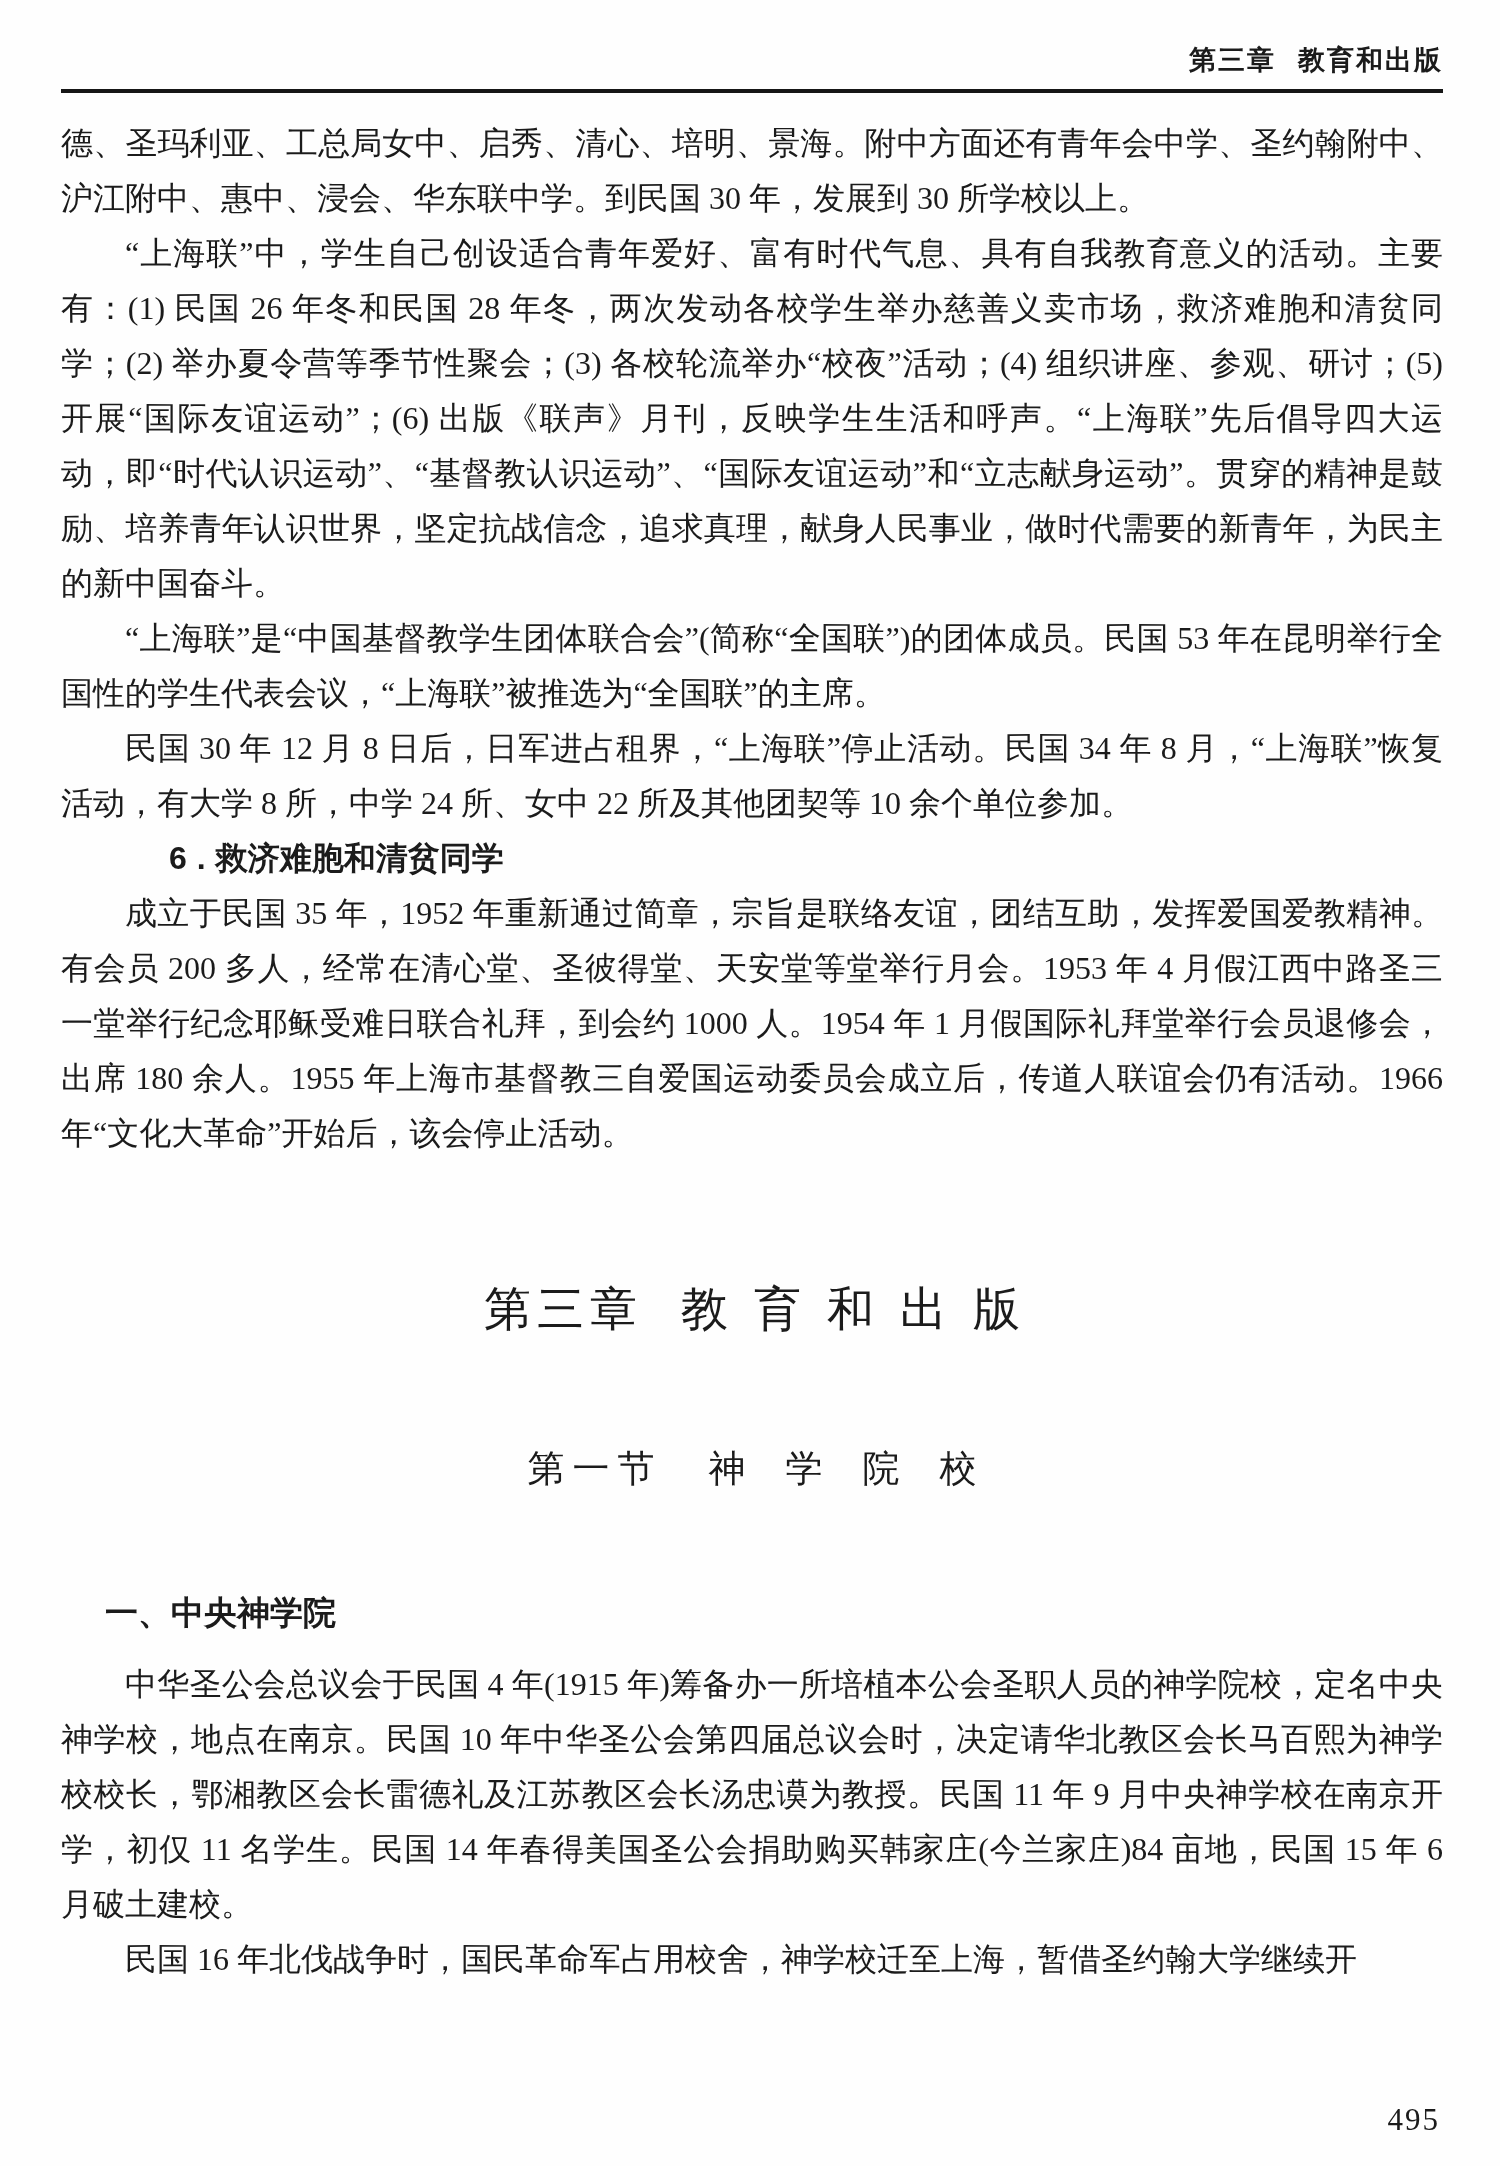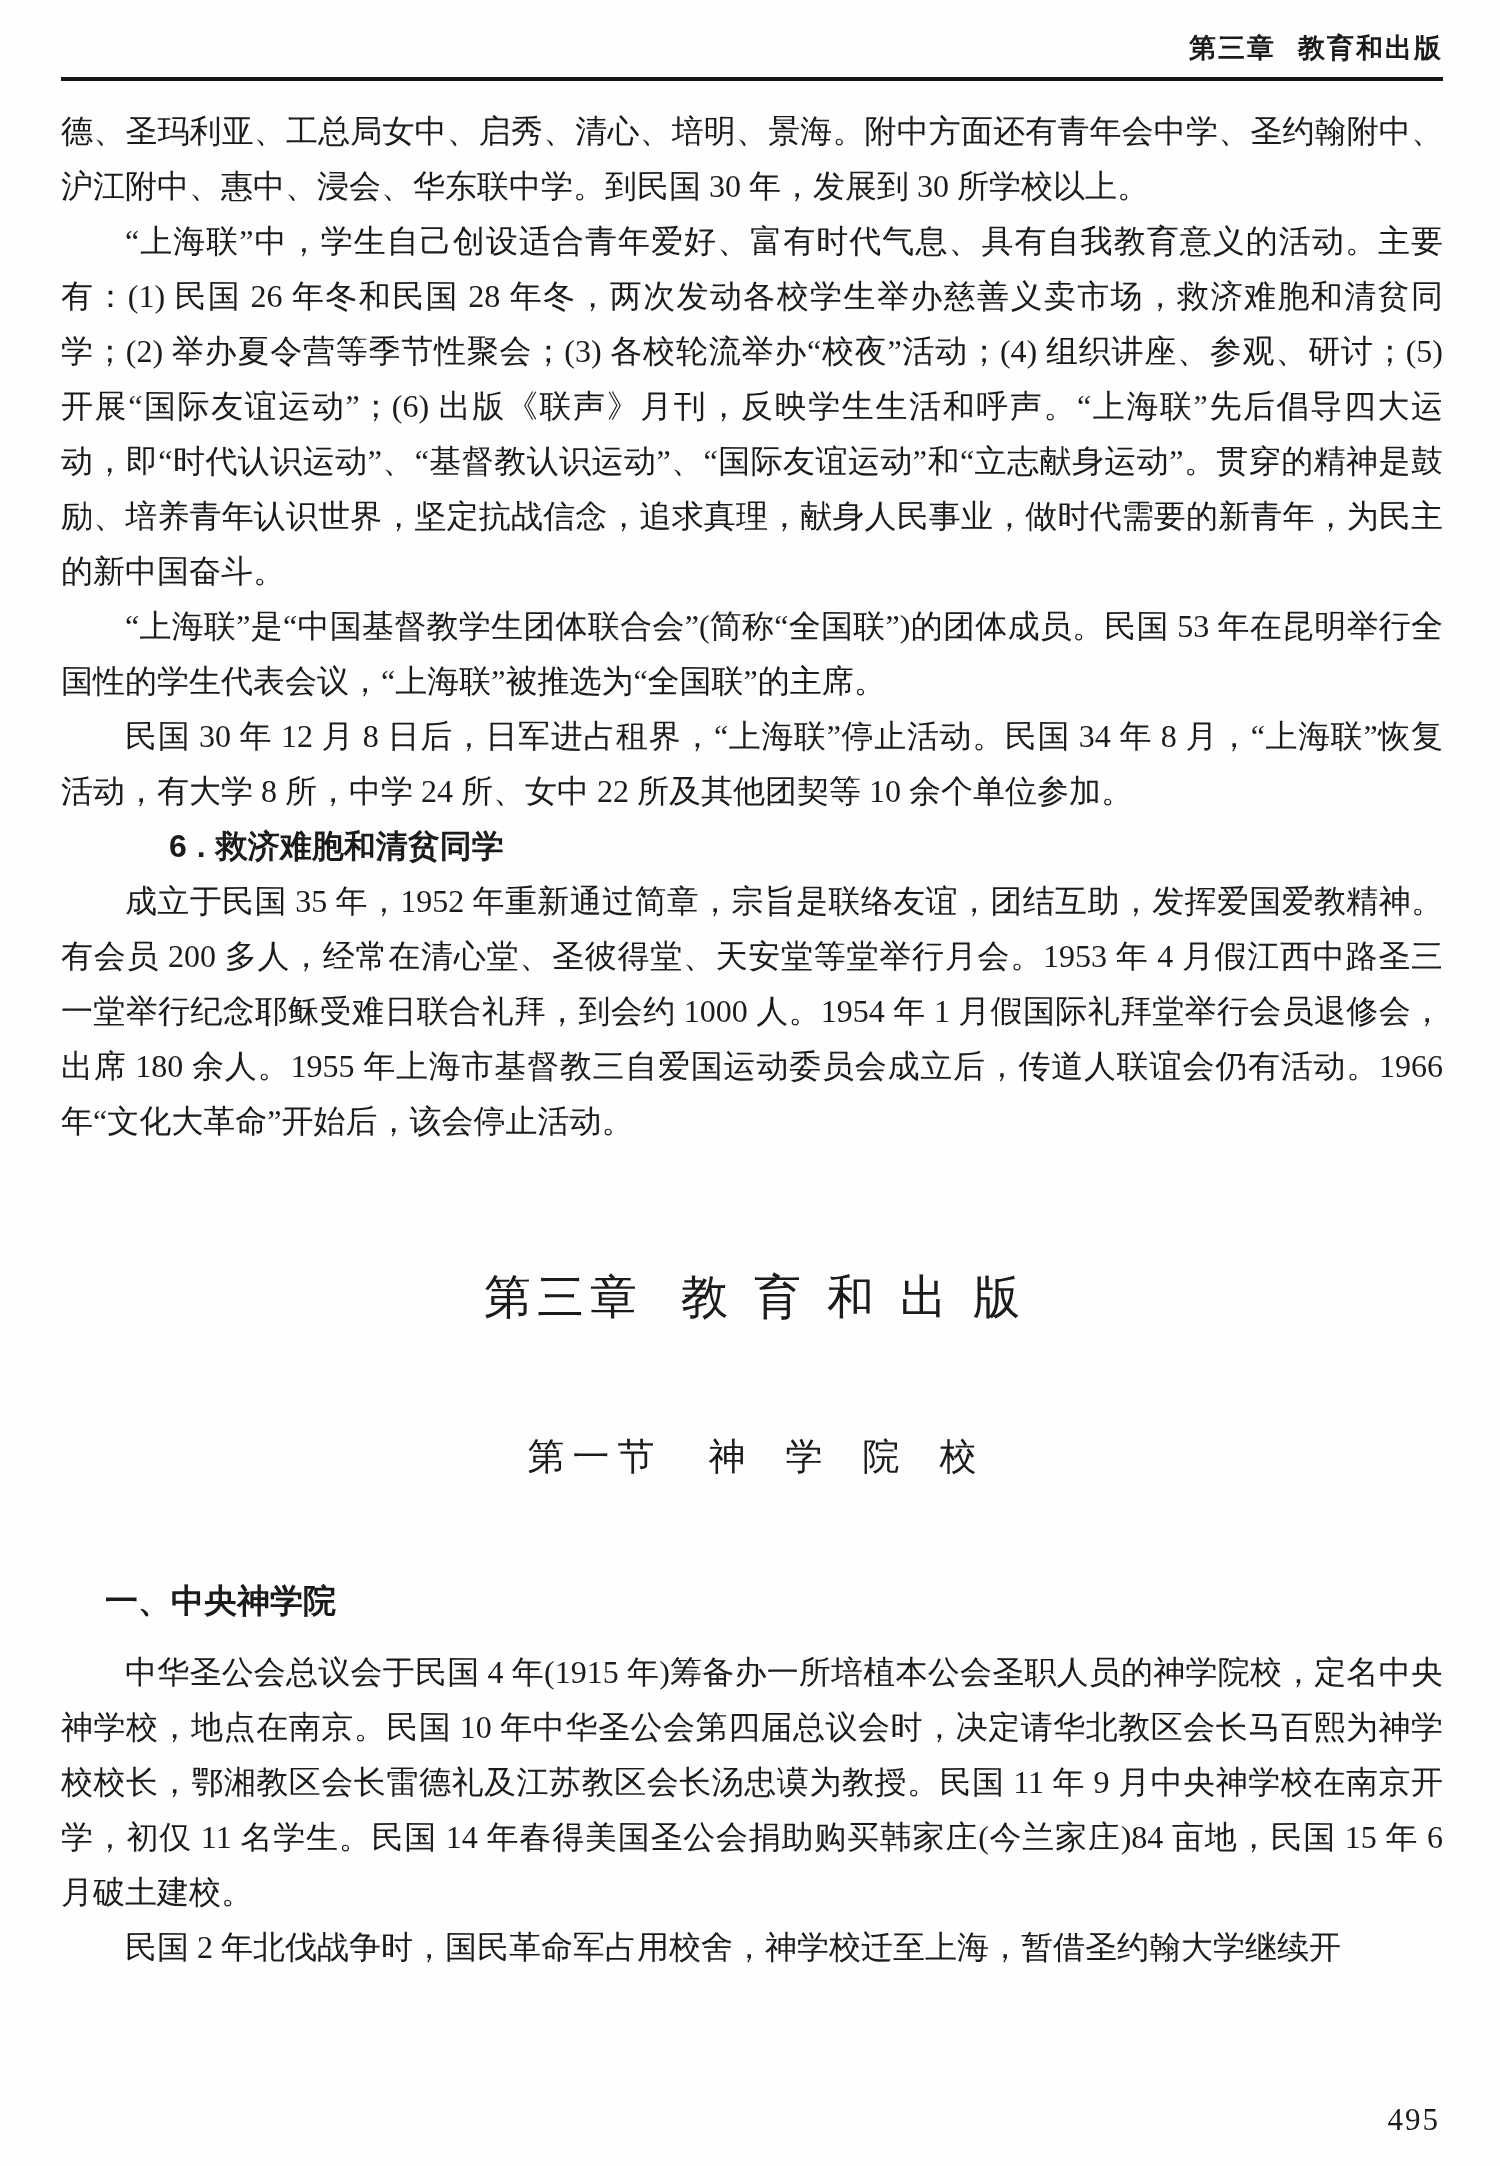--- a/index.html
+++ b/index.html
@@ -8,21 +8,21 @@
     background: #e8e8e8;
   }
   .page {
     position: relative;
     width: 1500px;
     height: 2166px;
     margin: 0 auto;
     background: #fefefe;
     color: #1b1b1b;
     box-sizing: border-box;
-    padding: 32px 57px 0 61px;
+    padding: 44px 57px 0 61px;
     font-family: "Liberation Serif", "DejaVu Serif", serif;
     overflow: hidden;
   }
   
   .running-head {
     text-align: right;
     font-family: "Liberation Sans", "DejaVu Sans", sans-serif;
     font-weight: 700;
     font-size: 27px;
     line-height: 32px;
@@ -119,18 +119,18 @@
   </div>
 
   <div class="section-heading">
     <span class="label">第一节</span><span class="title">神学院校</span>
   </div>
 
   <div class="subsection-heading">一、中央神学院</div>
 
   <div class="body-text" style="margin-top:0">
     <p>中华圣公会总议会于民国 4 年(1915 年)筹备办一所培植本公会圣职人员的神学院校，定名中央神学校，地点在南京。民国 10 年中华圣公会第四届总议会时，决定请华北教区会长马百熙为神学校校长，鄂湘教区会长雷德礼及江苏教区会长汤忠谟为教授。民国 11 年 9 月中央神学校在南京开学，初仅 11 名学生。民国 14 年春得美国圣公会捐助购买韩家庄(今兰家庄)84 亩地，民国 15 年 6 月破土建校。</p>
-    <p>民国 2 年北伐战争时，国民革命军占用校舍，神学校迁至上海，暂借圣约翰大学继续开</p>
+    <p>民国 16 年北伐战争时，国民革命军占用校舍，神学校迁至上海，暂借圣约翰大学继续开</p>
   </div>
 
   <div class="page-number">495</div>
 
 </div>
 
 </body></html>

